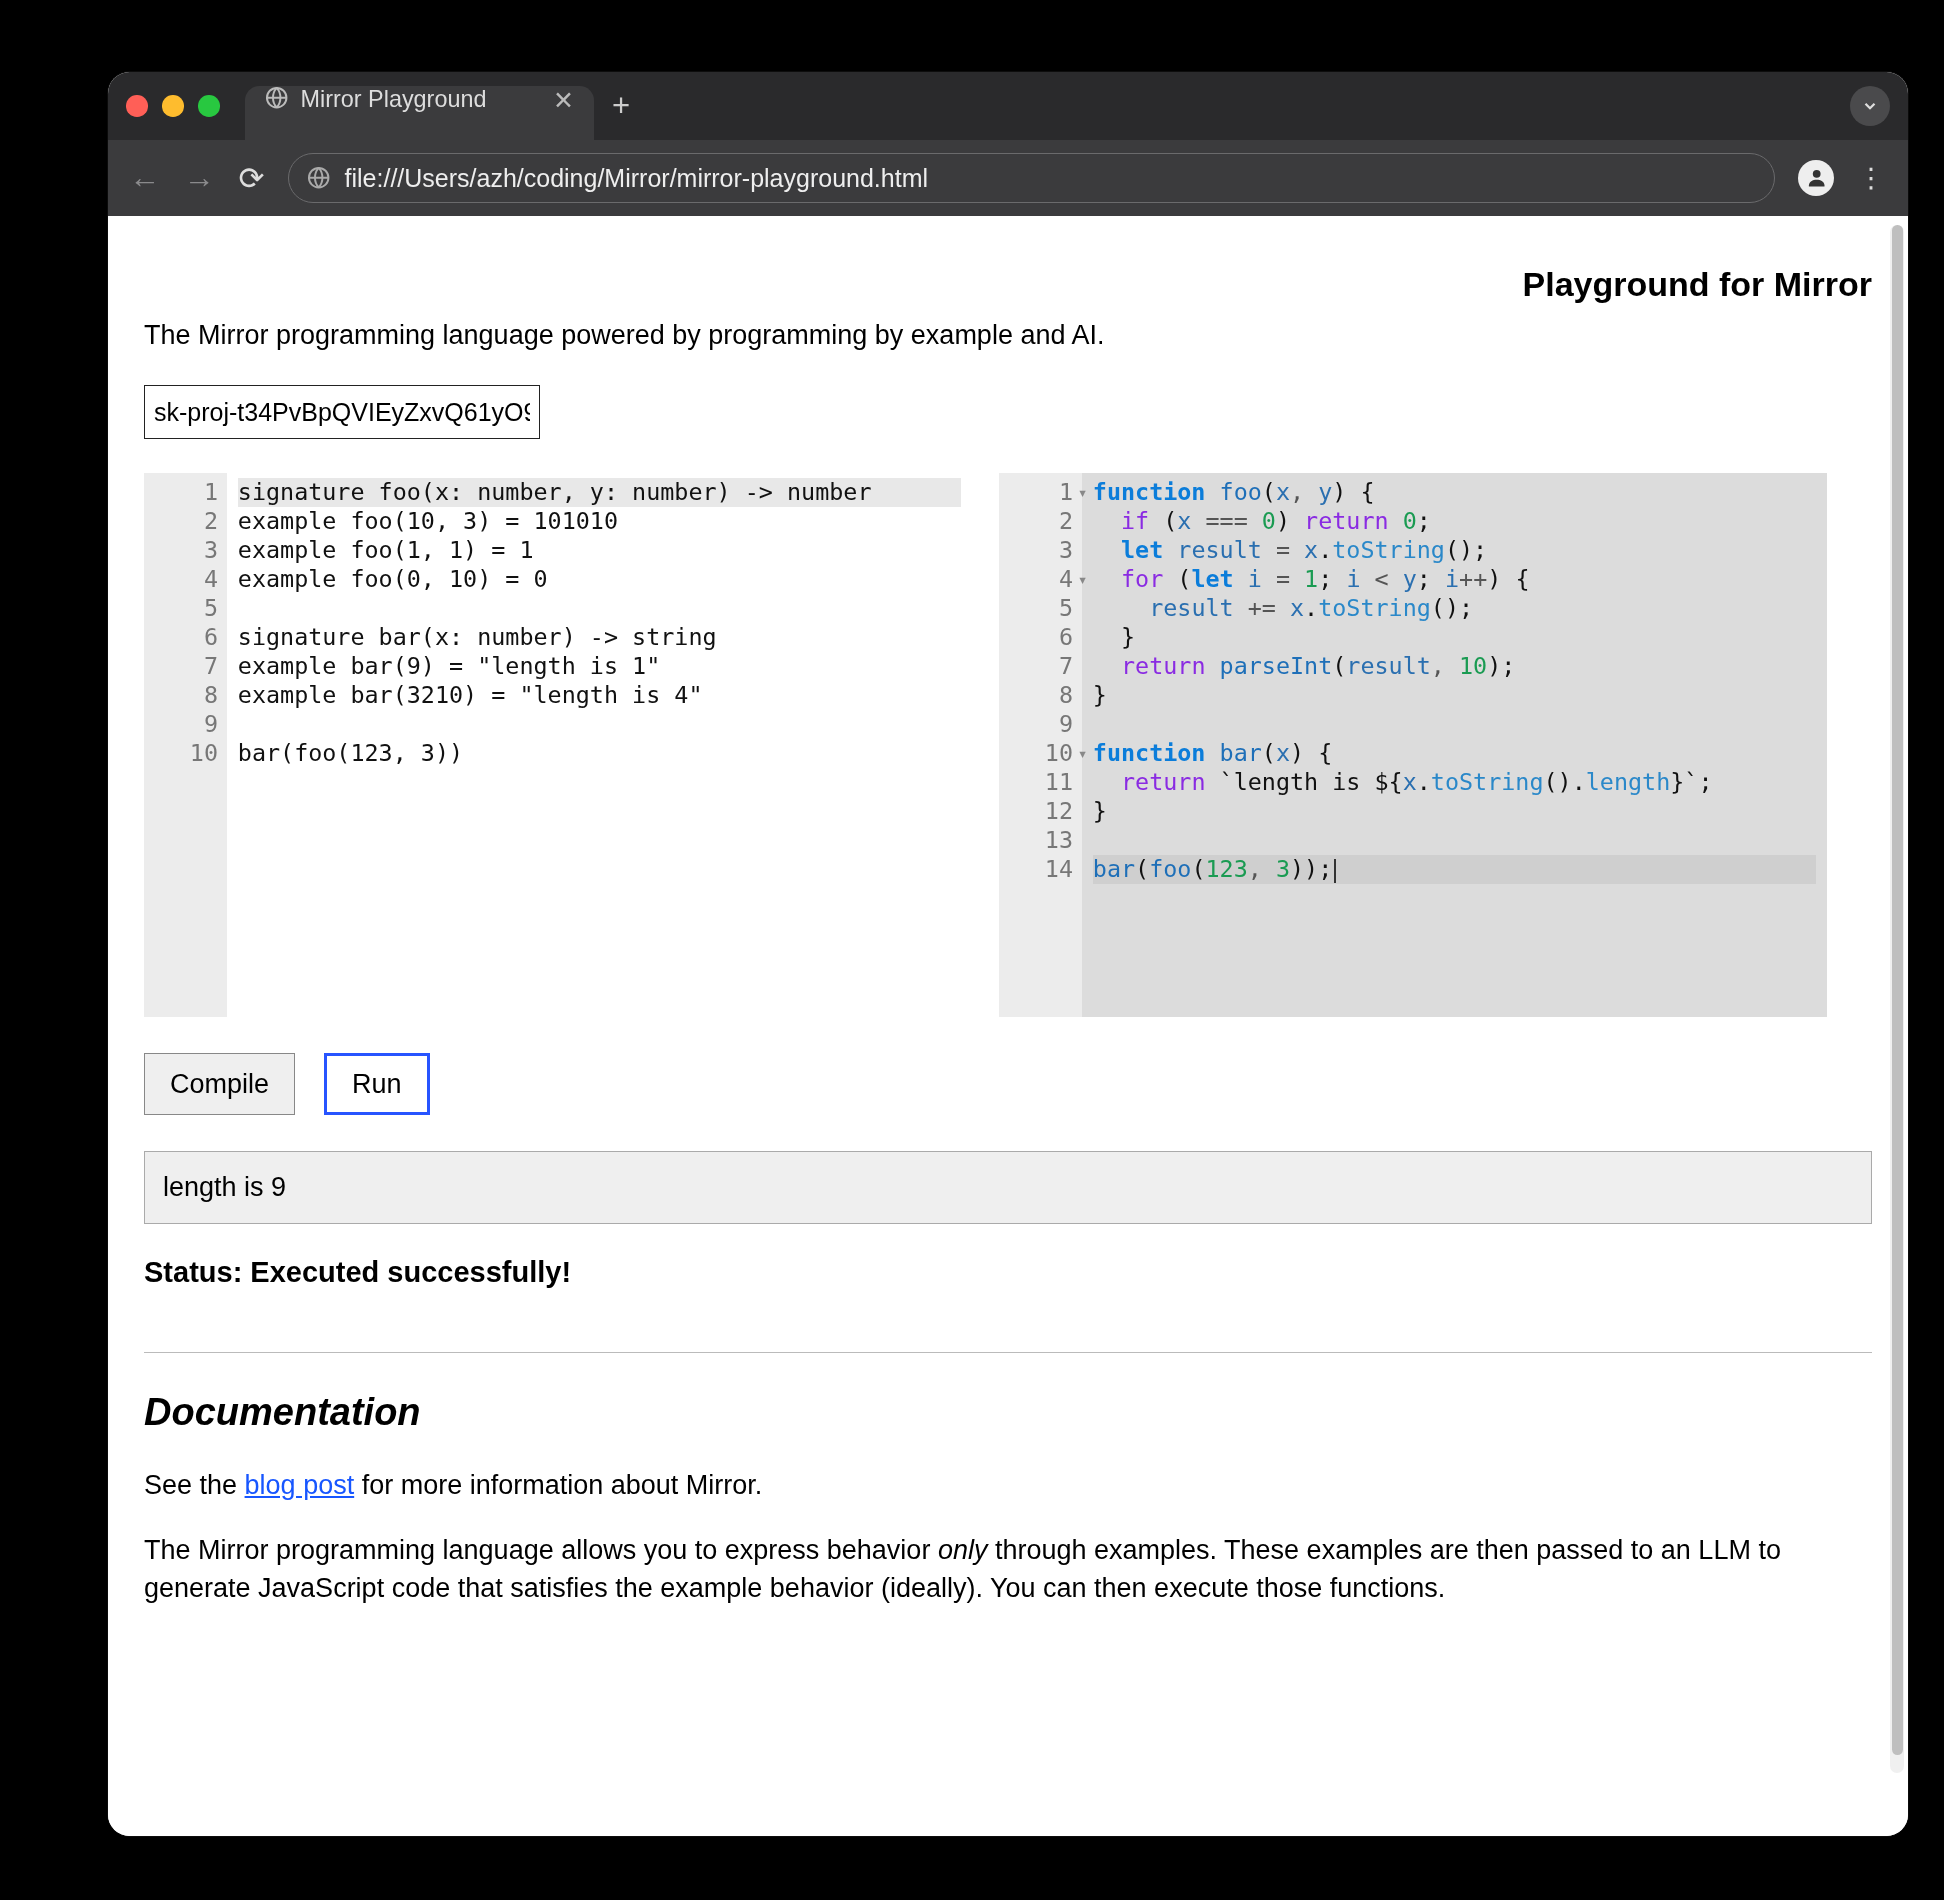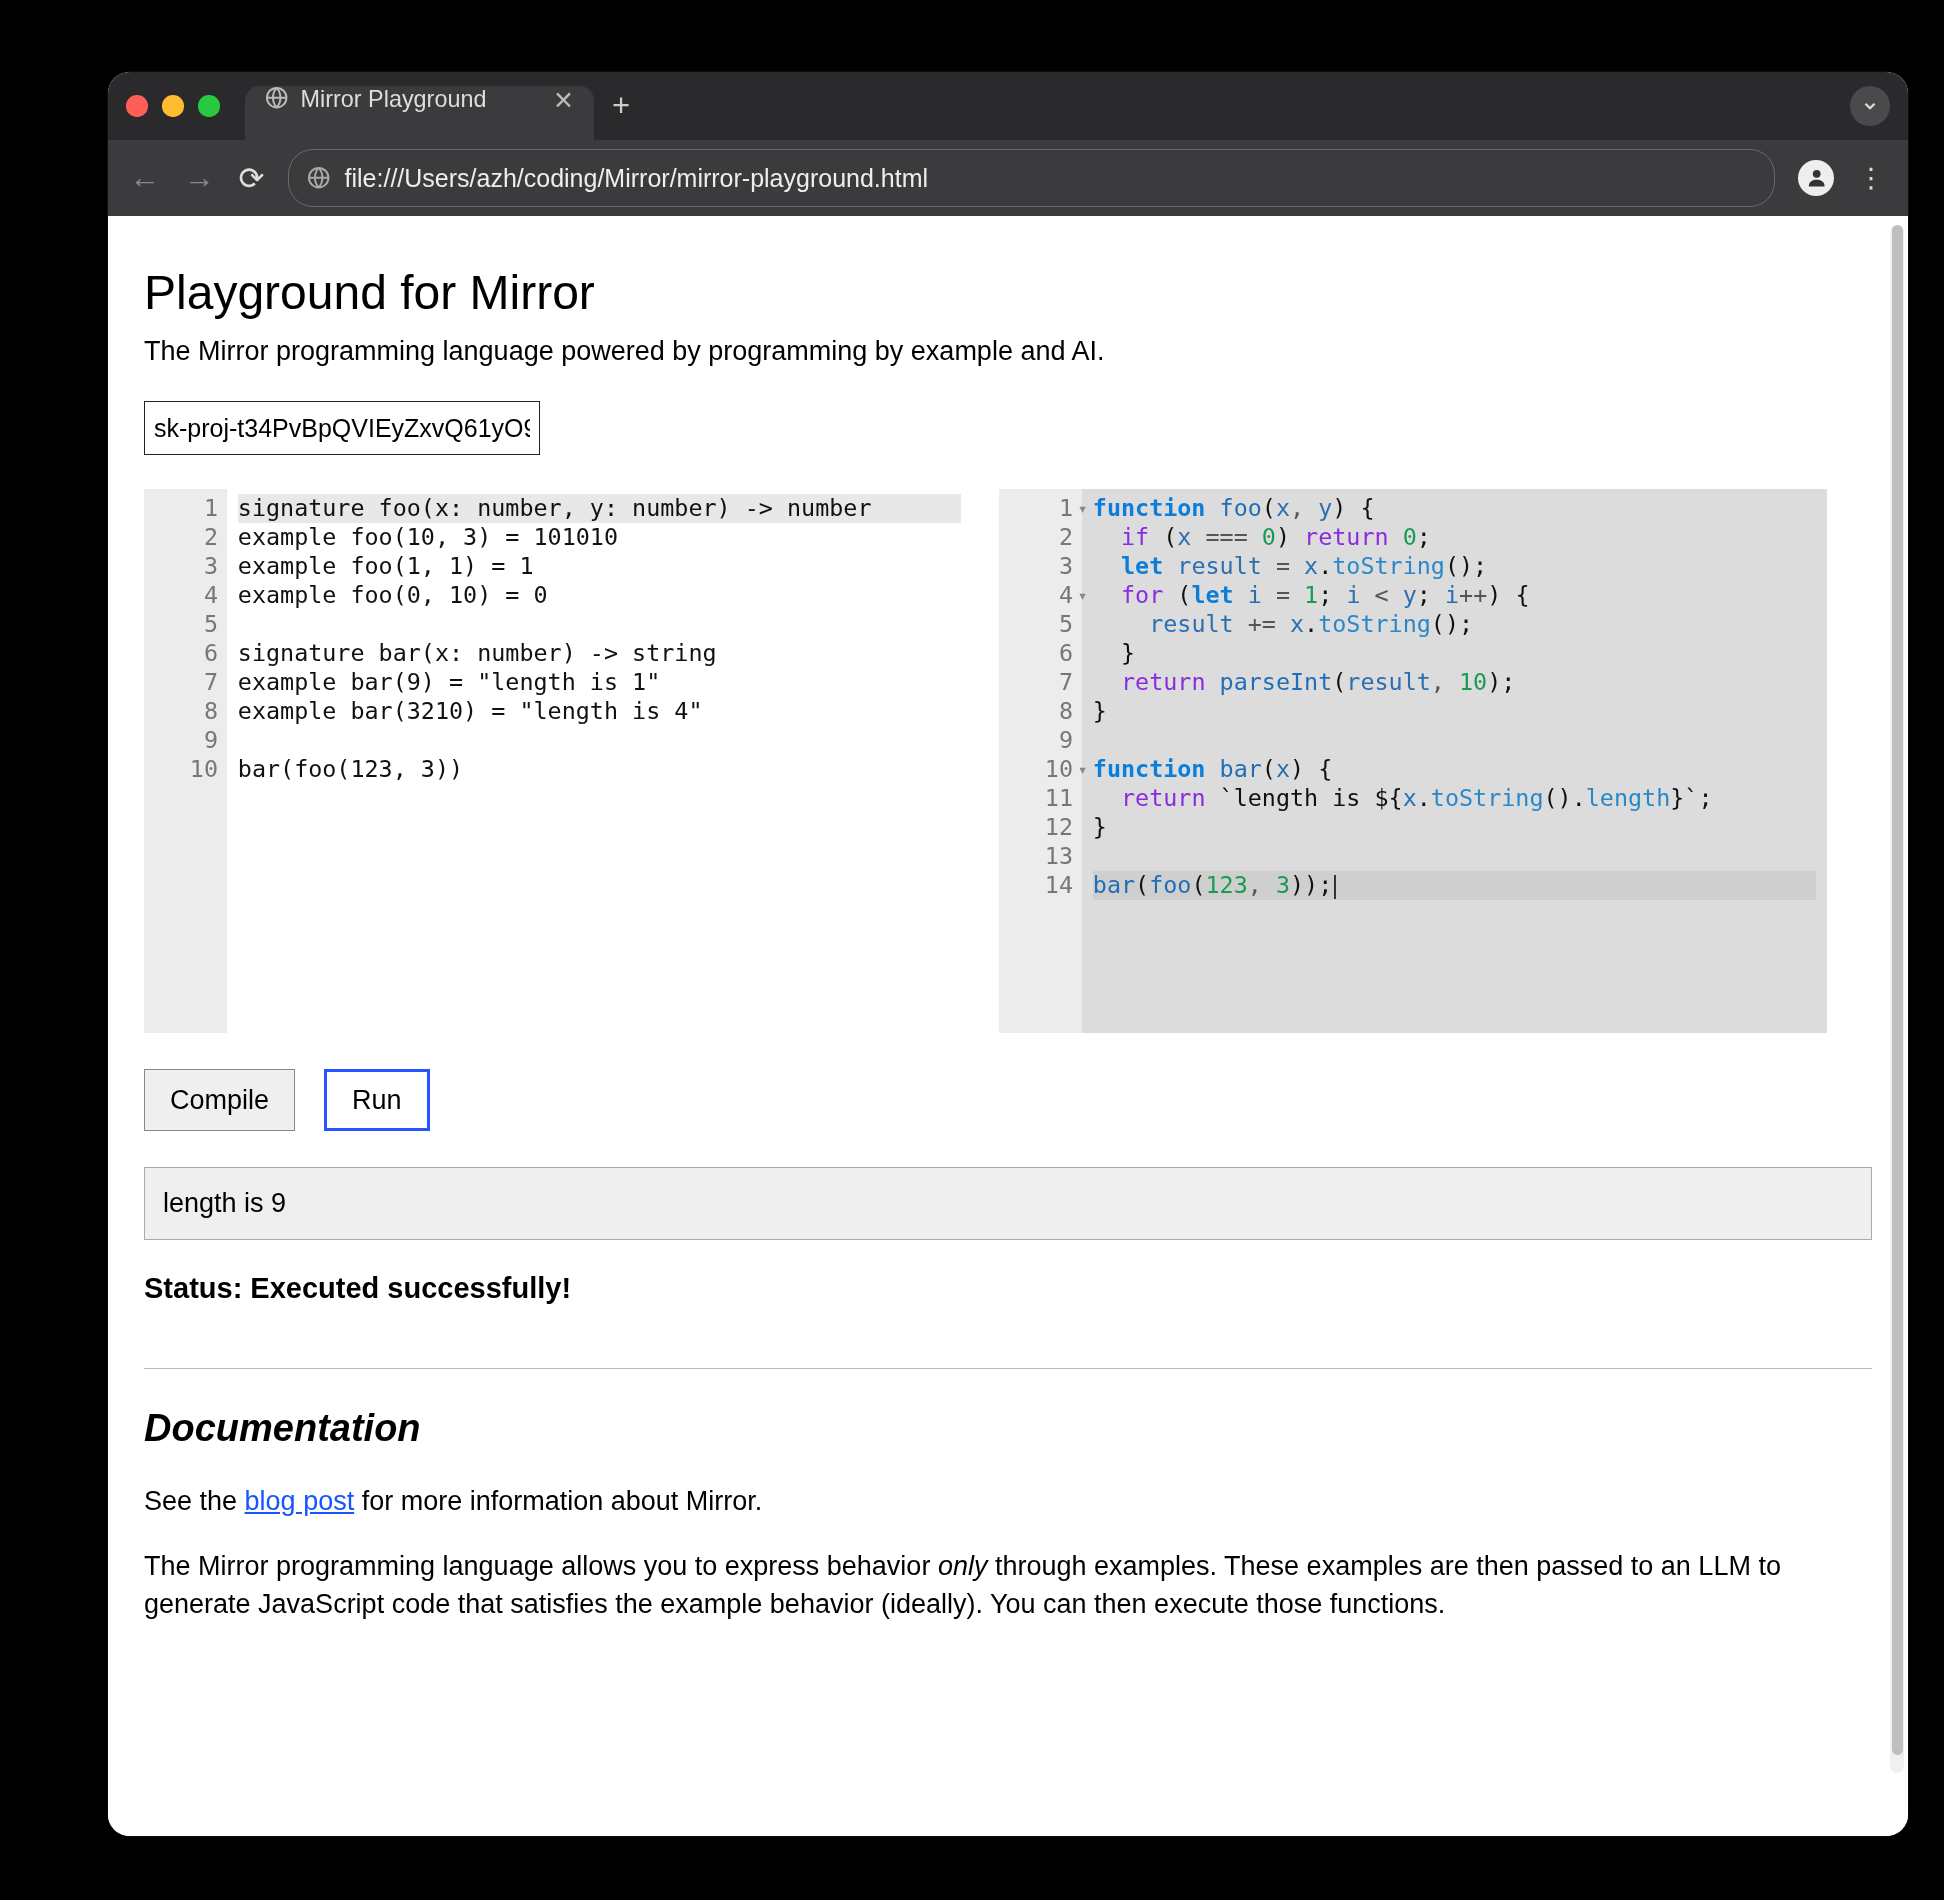--- a/index.html
+++ b/index.html
@@ -47,40 +47,40 @@
   }
   .toolbar {
     height:76px; background:#3b3b3d;
     display:flex; align-items:center;
     padding:0 21.6px; gap:23.4px;
     color:#ccc;
   }
   .toolbar .navbtn { font-size:31px; color:#8a8a8c; cursor:pointer;}
   .toolbar .navbtn.active{color:#ddd;}
   .urlbar {
-    flex:1; height:58px; border-radius:25px;
+    flex:1; height:50px; border-radius:25px;
     border:0.9px solid #6a6a6c;
     display:flex; align-items:center;
     padding:0 18px; gap:14.4px;
     color:#eee; font-size:25px;
   }
   .urlbar .globe{width:23.4px;height:23.4px;color:#aaa;}
   .profile { width:36px;height:36px;border-radius:50%;background:#eee;display:flex;align-items:center;justify-content:center;}
   .profile svg{width:23.4px;height:23.4px;color:#333;}
   .kebab { font-size:27px; color:#ddd; letter-spacing:1.8px; cursor:pointer;}
 
   .content {
     background:#fff;
     padding:29px 36px;
     height:calc(100% - 144px);
     overflow:hidden;
     position:relative;
     color:#000;
   }
-  h1 { font-size:48px; margin:20px 0 16px; font-weight:400;}
+  h1 { font-size:34px; margin:20px 0 16px; font-weight:700;text-align:right;}
   .subtitle { font-size:27px; margin-bottom:34px; }
   .apikey {
     width:396px; height:54px;
     border:1.8px solid #222; padding:0 9px;
     font-size:25px;
     font-family:inherit;
   }
 
   .editors {
     display:flex; gap:27px; margin-top:34px;

